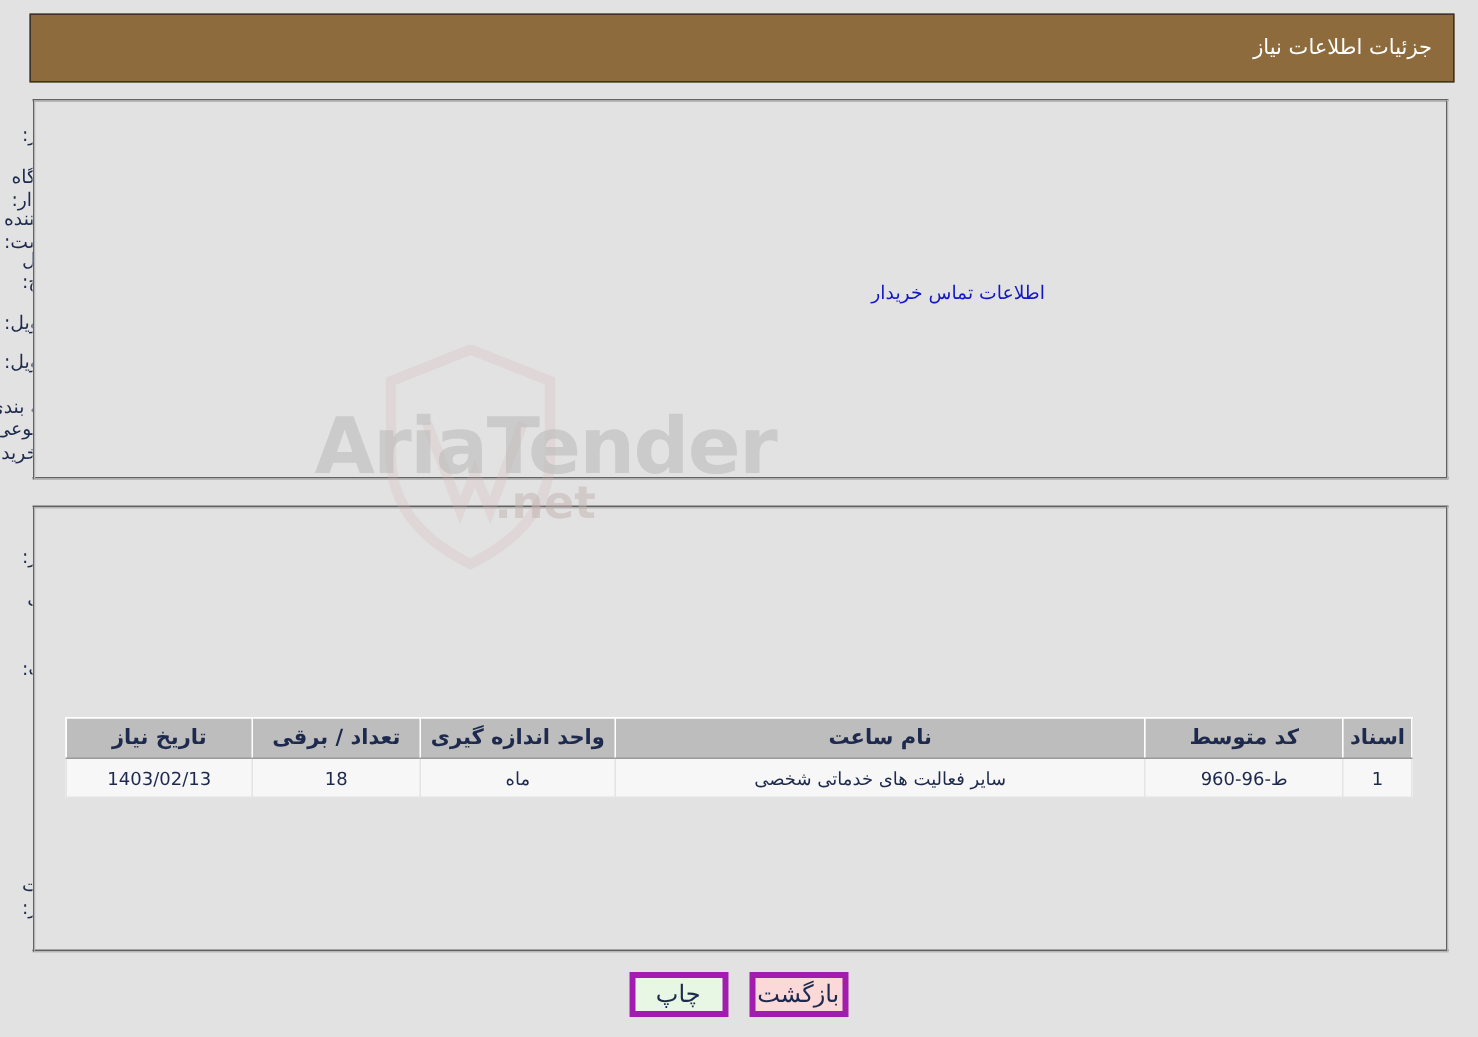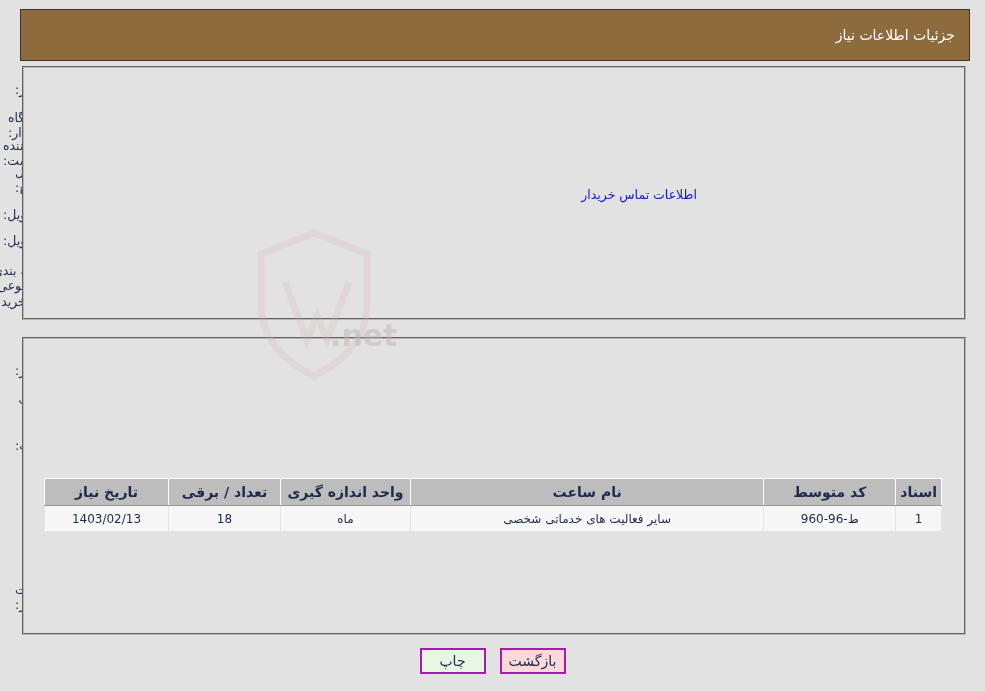--- a/index.html
+++ b/index.html
@@ -48,21 +48,21 @@
     color: #c3b1b1;
     opacity: .5;
     direction: ltr;
     white-space: nowrap;
   }
 
   
   .titlebar {
     position: absolute;
     left: 20px; top: 9px;
-    width: 950px; height: 52px;
+    width: 950px; height: 46px;
     background: #8d6b3c;
     border: 1px solid #3f3228;
     color: #ffffff;
     font-size: 14px;
     display: flex;
     align-items: center;
     justify-content: flex-start;
     padding-inline-start: 14px;
     z-index: 2;
   }
@@ -217,40 +217,41 @@
     position: absolute;
     left: 0; top: 648px;
     width: 985px;
     display: flex;
     justify-content: center;
     gap: 14px;
     z-index: 3;
   }
   .btn {
     font-family: "DejaVu Sans", "Liberation Sans", sans-serif;
-    font-size: 14px;
-    color: #1d2a4d;
-    border: 2px solid #a21caf;
+    font-size: 16px;
+    color: #1d2a4d;
+    border: 4px solid #a21caf;
     padding: 3px 0;
     width: 66px;
     text-align: center;
     cursor: pointer;
     line-height: 16px;
   }
   .btn.print  { background: #e8f7e4; }
   .btn.back   { background: #fbd9d9; }
 </style>
 </head>
 <body>
 
 <div class="watermark">
   <svg class="wm-shield" viewBox="0 0 118 150">
     <path d="M59 3 L112 24 L112 74 Q112 120 59 146 Q6 120 6 74 L6 24 Z" fill="none" stroke="#d9b3b3" stroke-width="7"></path>
     <path d="M30 52 L52 110 L62 86 L72 110 L94 52" fill="none" stroke="#d9b3b3" stroke-width="7"></path>
   </svg>
+  <div class="wm-text">AriaTender</div>
   <div class="wm-text2">.net</div>
 </div>
 
 <div class="titlebar">
   <span>جزئیات اطلاعات نیاز</span>
 </div>
 
 <div class="panel" id="panel-top"></div>
 
 <div class="lbl" style="right:882px; top:82px; width:88px;">شماره نیاز:</div>

